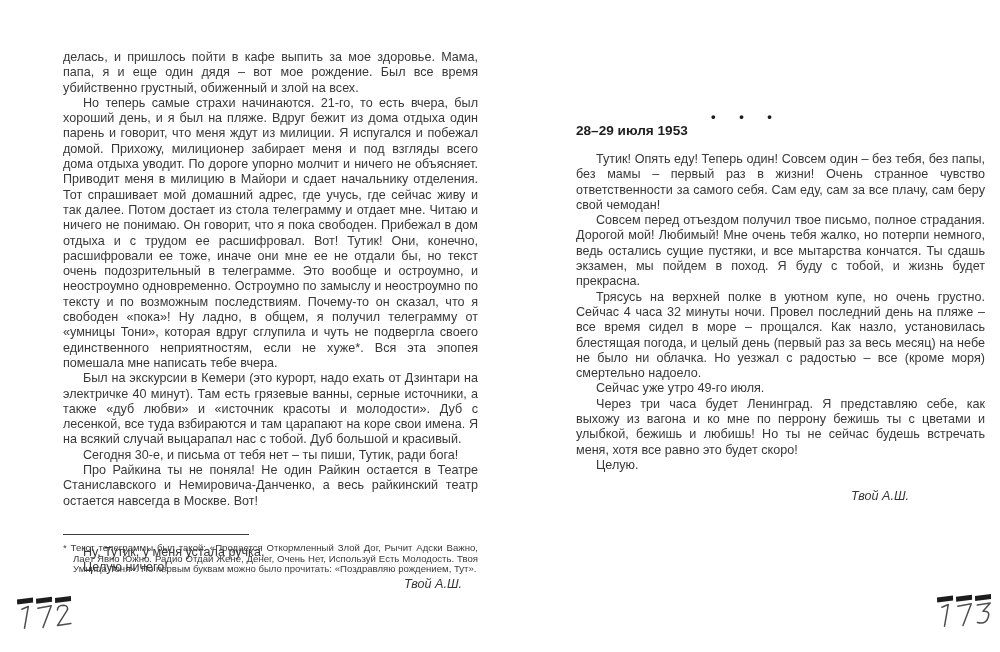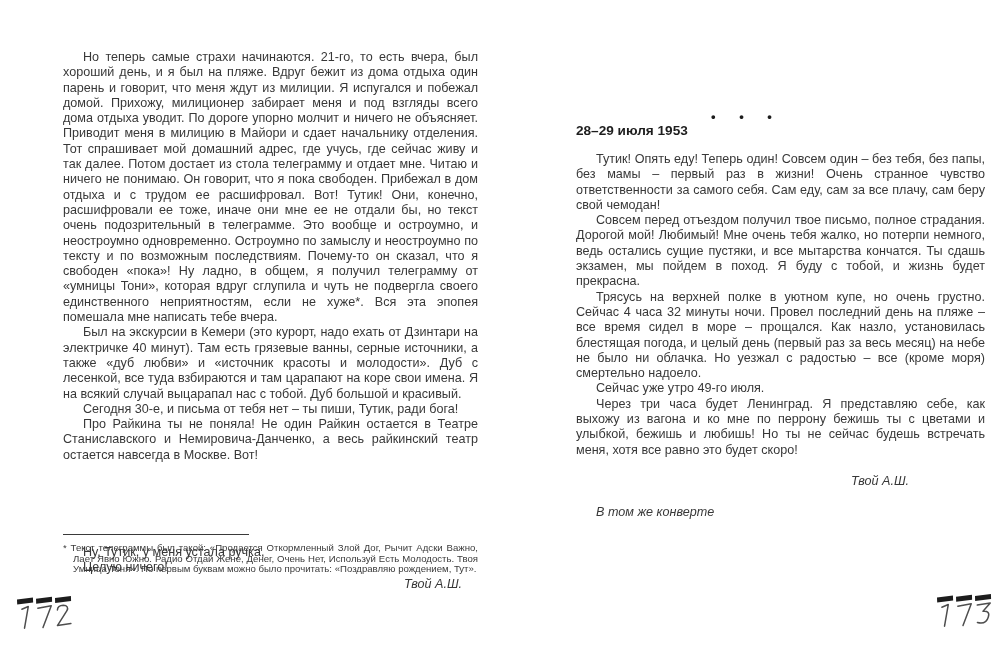--- a/index.html
+++ b/index.html
@@ -55,20 +55,21 @@
   .pagenum { position:absolute; display:flex; }
   .pagenum-left  { left:16px;  top:596px; transform:rotate(-2deg); }
   .pagenum-right { left:936px; top:594px; transform:rotate(-2deg); }
 </style>
 </head>
 <body>
 
 <div>
 
   <div class="page page-left">
+    <p class="body">делась, и пришлось пойти в кафе выпить за мое здоровье. Мама, папа, я и еще один дядя – вот мое рождение. Был все время убийственно грустный, обиженный и злой на всех.</p>
     <p class="body indent">Но теперь самые страхи начинаются. 21-го, то есть вчера, был хороший день, и я был на пляже. Вдруг бежит из дома отдыха один парень и говорит, что меня ждут из милиции. Я испугался и побежал домой. Прихожу, милиционер забирает меня и под взгляды всего дома отдыха уводит. По дороге упорно молчит и ничего не объясняет. Приводит меня в милицию в Майори и сдает начальнику отделения. Тот спрашивает мой домашний адрес, где учусь, где сейчас живу и так далее. Потом достает из стола телеграмму и отдает мне. Читаю и ничего не понимаю. Он говорит, что я пока свободен. Прибежал в дом отдыха и с трудом ее расшифровал. Вот! Тутик! Они, конечно, расшифровали ее тоже, иначе они мне ее не отдали бы, но текст очень подозрительный в телеграмме. Это вообще и остроумно, и неостроумно одновременно. Остроумно по замыслу и неостроумно по тексту и по возможным последствиям. Почему-то он сказал, что я свободен «пока»! Ну ладно, в общем, я получил телеграмму от «умницы Тони», которая вдруг сглупила и чуть не подвергла своего единственного неприятностям, если не хуже*. Вся эта эпопея помешала мне написать тебе вчера.</p>
     <p class="body indent">Был на экскурсии в Кемери (это курорт, надо ехать от Дзинтари на электричке 40 минут). Там есть грязевые ванны, серные источники, а также «дуб любви» и «источник красоты и молодости». Дуб с лесенкой, все туда взбираются и там царапают на коре свои имена. Я на всякий случай выцарапал нас с тобой. Дуб большой и красивый.</p>
     <p class="body indent">Сегодня 30-е, и письма от тебя нет – ты пиши, Тутик, ради бога!</p>
     <p class="body indent">Про Райкина ты не поняла! Не один Райкин остается в Театре Станиславского и Немировича-Данченко, а весь райкинский театр остается навсегда в Москве. Вот!</p>
 
     <div class="footnote-rule"></div>
     <div class="footnote">* Текст телеграммы был такой: «Продается Откормленный Злой Дог, Рычит Адски Важно, Лает Явно Южно. Радио Отдай Жене, Денег, Очень Нет, Используй Есть Молодость. Твоя Умница Тоня». По первым буквам можно было прочитать: «Поздравляю рождением, Тут».</div>
 
     <div class="closing">
       <p class="body indent">Ну, Тутик, у меня устала ручка,</p>
@@ -79,23 +80,23 @@
 
   <div class="page page-right">
     <div class="dots">• • •</div>
     <h2 class="date-heading">28–29 июля 1953</h2>
 
     <p class="body indent">Тутик! Опять еду! Теперь один! Совсем один – без тебя, без папы, без мамы – первый раз в жизни! Очень странное чувство ответственности за самого себя. Сам еду, сам за все плачу, сам беру свой чемодан!</p>
     <p class="body indent">Совсем перед отъездом получил твое письмо, полное страдания. Дорогой мой! Любимый! Мне очень тебя жалко, но потерпи немного, ведь остались сущие пустяки, и все мытарства кончатся. Ты сдашь экзамен, мы пойдем в поход. Я буду с тобой, и жизнь будет прекрасна.</p>
     <p class="body indent">Трясусь на верхней полке в уютном купе, но очень грустно. Сейчас 4 часа 32 минуты ночи. Провел последний день на пляже – все время сидел в море – прощался. Как назло, установилась блестящая погода, и целый день (первый раз за весь месяц) на небе не было ни облачка. Но уезжал с радостью – все (кроме моря) смертельно надоело.</p>
     <p class="body indent">Сейчас уже утро 49-го июля.</p>
     <p class="body indent">Через три часа будет Ленинград. Я представляю себе, как выхожу из вагона и ко мне по перрону бежишь ты с цветами и улыбкой, бежишь и любишь! Но ты не сейчас будешь встречать меня, хотя все равно это будет скоро!</p>
+    <p class="body indent">Целую.</p>
 
     <p class="signature sig-right">Твой А.Ш.</p>
-    <p class="envelope-note">В том же конверте</p>
   </div>
 
   <div class="pagenum pagenum-left" aria-label="172">
       <svg width="19" height="34" viewBox="0 0 18 34">
         <path d="M1,2.5 L17,1 L17,6 L1,7.5 Z" fill="#1d1d1d"></path>
         <path d="M5.5,12.5 L12,10 L7.5,31.5" fill="none" stroke="#4e4e4e" stroke-width="1.5" stroke-linecap="round" stroke-linejoin="round"></path>
       </svg>
       <svg width="19" height="34" viewBox="0 0 18 34">
         <path d="M1,2.5 L17,1 L17,6 L1,7.5 Z" fill="#1d1d1d"></path>
         <path d="M2.5,12 L16,10 L7,31.5" fill="none" stroke="#4e4e4e" stroke-width="1.5" stroke-linecap="round" stroke-linejoin="round"></path>

